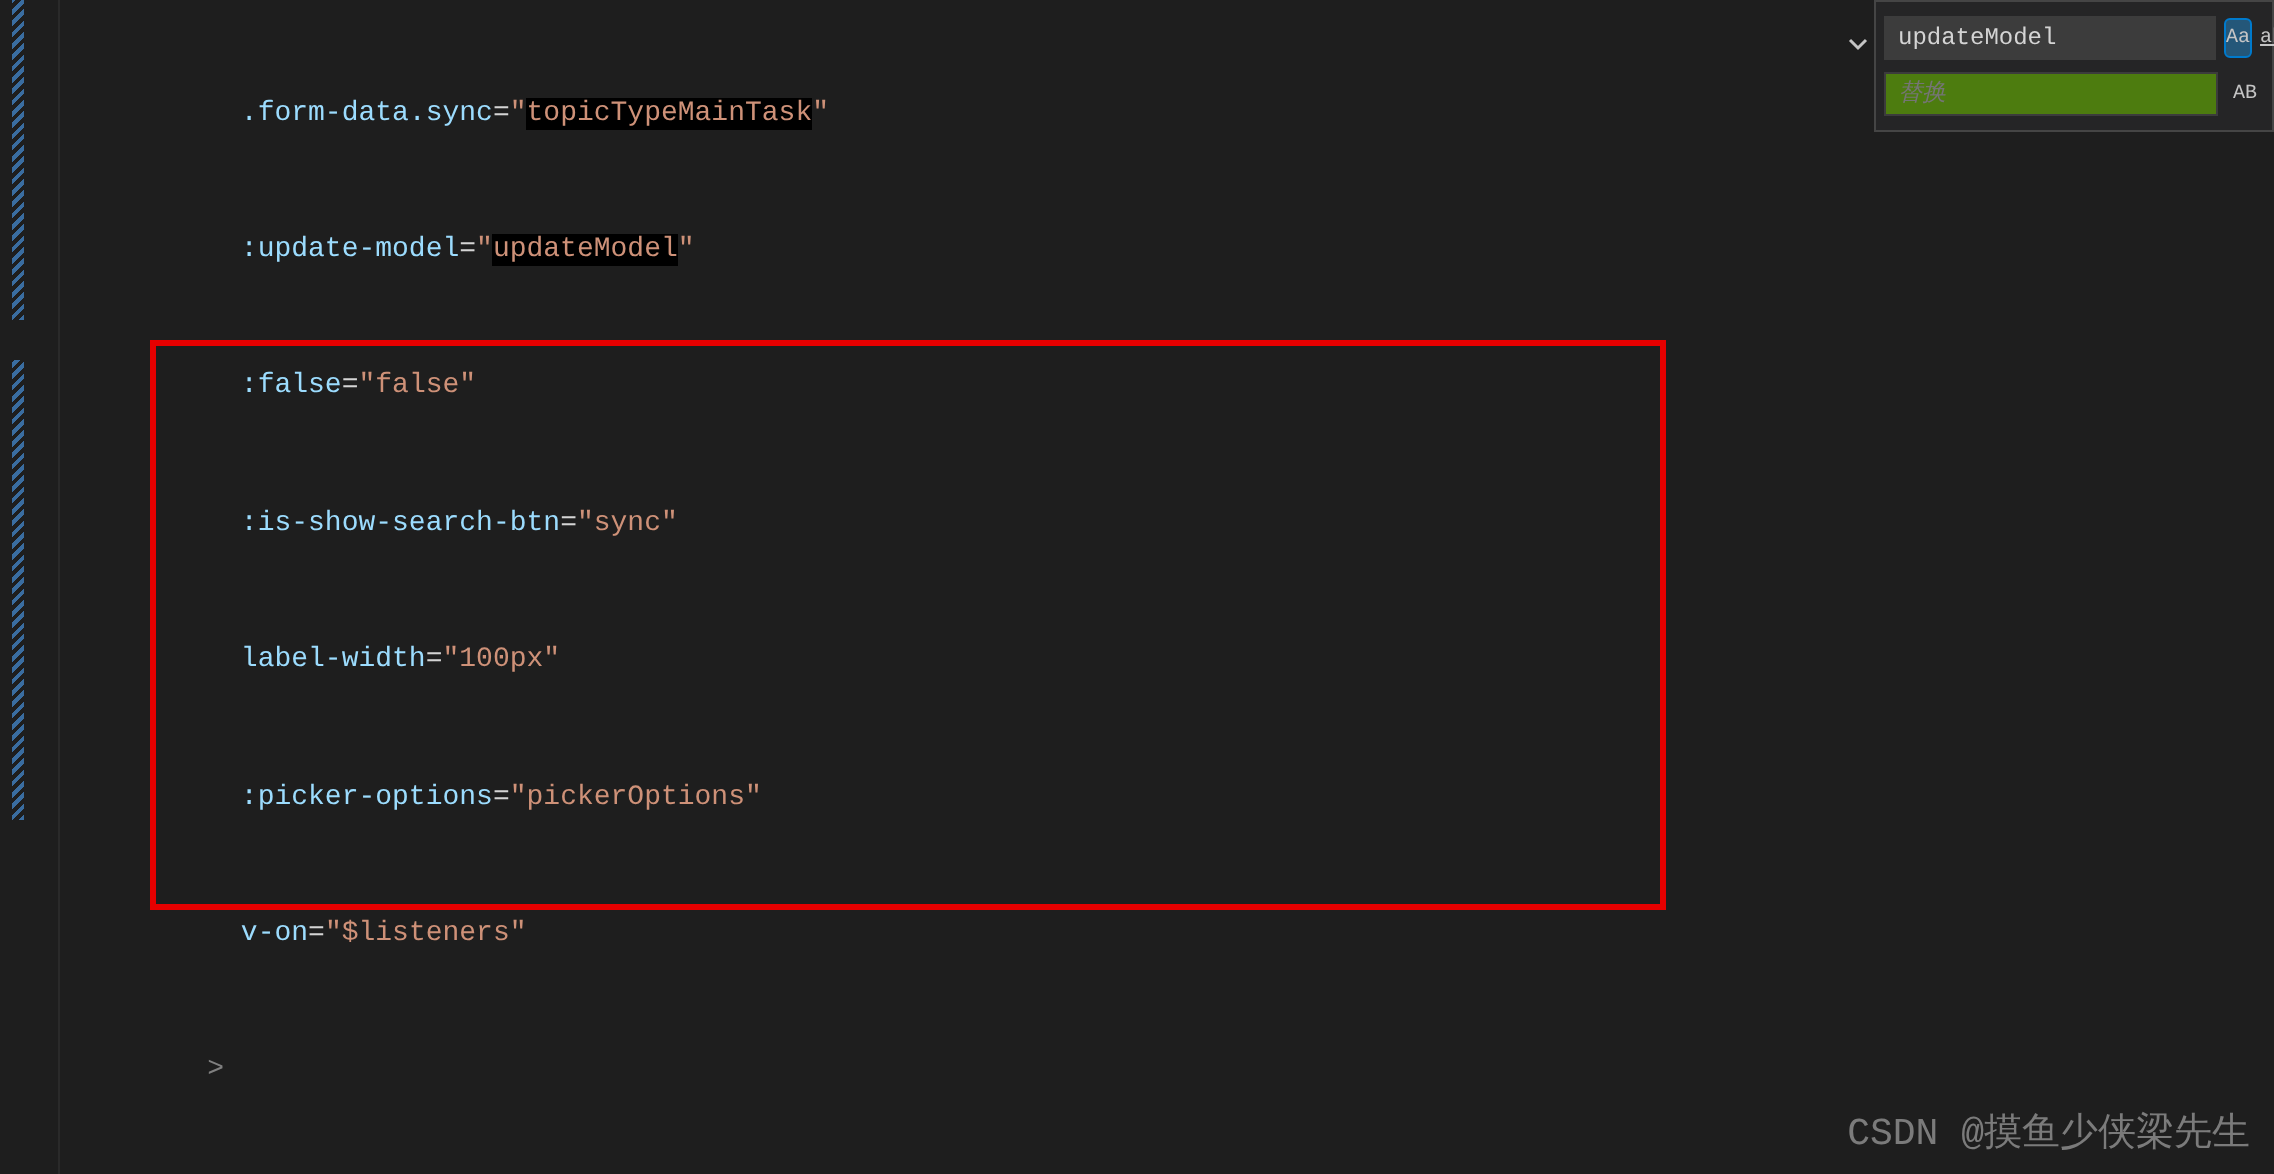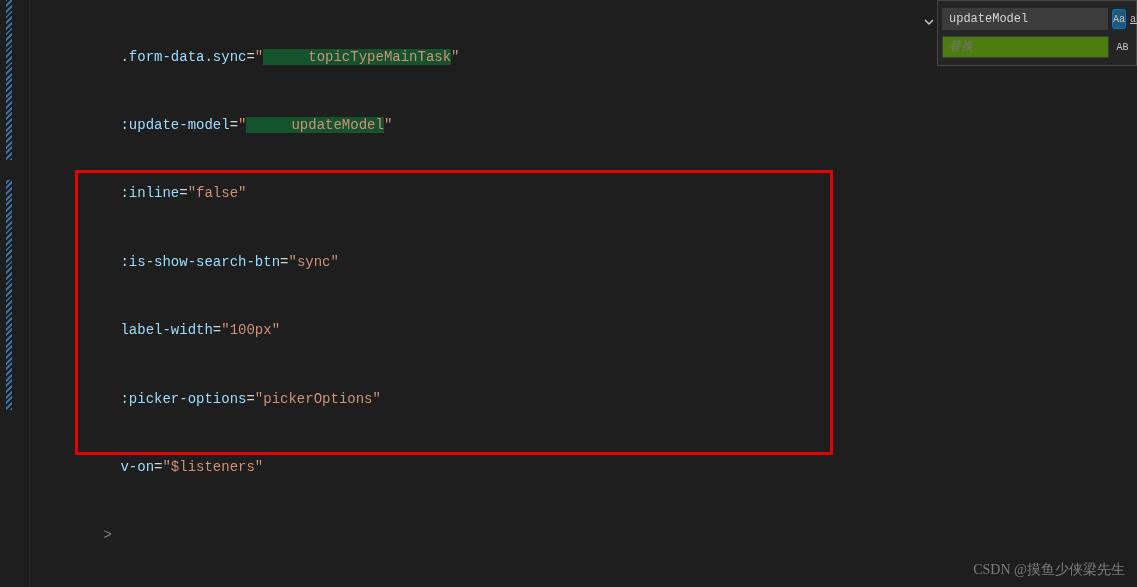--- a/index.html
+++ b/index.html
@@ -35,21 +35,21 @@
       position: relative;
       padding-left: 40px;
       line-height: 22.8px;
       white-space: pre;
     }
     .line { height: 22.8px; }
     .attr { color: #9cdcfe; }
     .string { color: #ce9178; }
     .punc { color: #808080; }
     .operator { color: #d4d4d4; }
-    .hl { background: #14532d; padding-left: 45px; }
+    .hl { background: #000000; }
     .red-box {
       position: absolute;
       border: 3px solid #e60000;
       pointer-events: none;
     }
     .search-panel {
       position: absolute;
       top: 0; right: 0;
       width: 200px;
       background: #252526;
@@ -87,37 +87,37 @@
       left: -16px; top: 14px;
       width: 14px; height: 14px;
       color: #c5c5c5;
       cursor: pointer;
       display:flex;align-items:center;justify-content:center;
     }
     .watermark {
       position: absolute;
       bottom: 8px; right: 12px;
       color: rgba(200,200,200,0.55);
-      font-size: 14px;
-      font-family: Liberation Serif, serif;
+      font-size: 19px;
+      font-family: Liberation Mono, monospace;
     }
     .fold { color:#808080;font-size:11px;margin-left:4px;}
   </style>
 </head>
 <body>
 
 <div class="editor-area">
   <div class="gutter">
     <div class="gutter-mark" style="top:0;height:160px;"></div>
     <div class="gutter-mark" style="top:180px;height:230px;background:repeating-linear-gradient(-45deg,#3a6da0,#3a6da0 2px,#1e1e1e 2px,#1e1e1e 4px);"></div>
   </div>
   <div class="code-content">
     <div class="line">      <span class="attr">.form-data.sync</span><span class="operator">=</span><span class="string">"<span class="hl">topicTypeMainTask</span>"</span></div>
     <div class="line">      <span class="attr">:update-model</span><span class="operator">=</span><span class="string">"<span class="hl">updateModel</span>"</span></div>
-    <div class="line">      <span class="attr">:inline</span><span class="operator">=</span><span class="string">"<span>false</span>"</span></div>
+    <div class="line">      <span class="attr">:false</span><span class="operator">=</span><span class="string">"<span>false</span>"</span></div>
     <div class="line">      <span class="attr">:is-show-search-btn</span><span class="operator">=</span><span class="string">"<span>sync</span>"</span></div>
     <div class="line">      <span class="attr">label-width</span><span class="operator">=</span><span class="string">"<span>100px</span>"</span></div>
     <div class="line">      <span class="attr">:picker-options</span><span class="operator">=</span><span class="string">"<span>pickerOptions</span>"</span></div>
     <div class="line">      <span class="attr">v-on</span><span class="operator">=</span><span class="string">"<span>$listeners</span>"</span></div>
     <div class="line">    <span class="punc">&gt;</span><span class="fold"></span></div>
     
     
     
     
     

